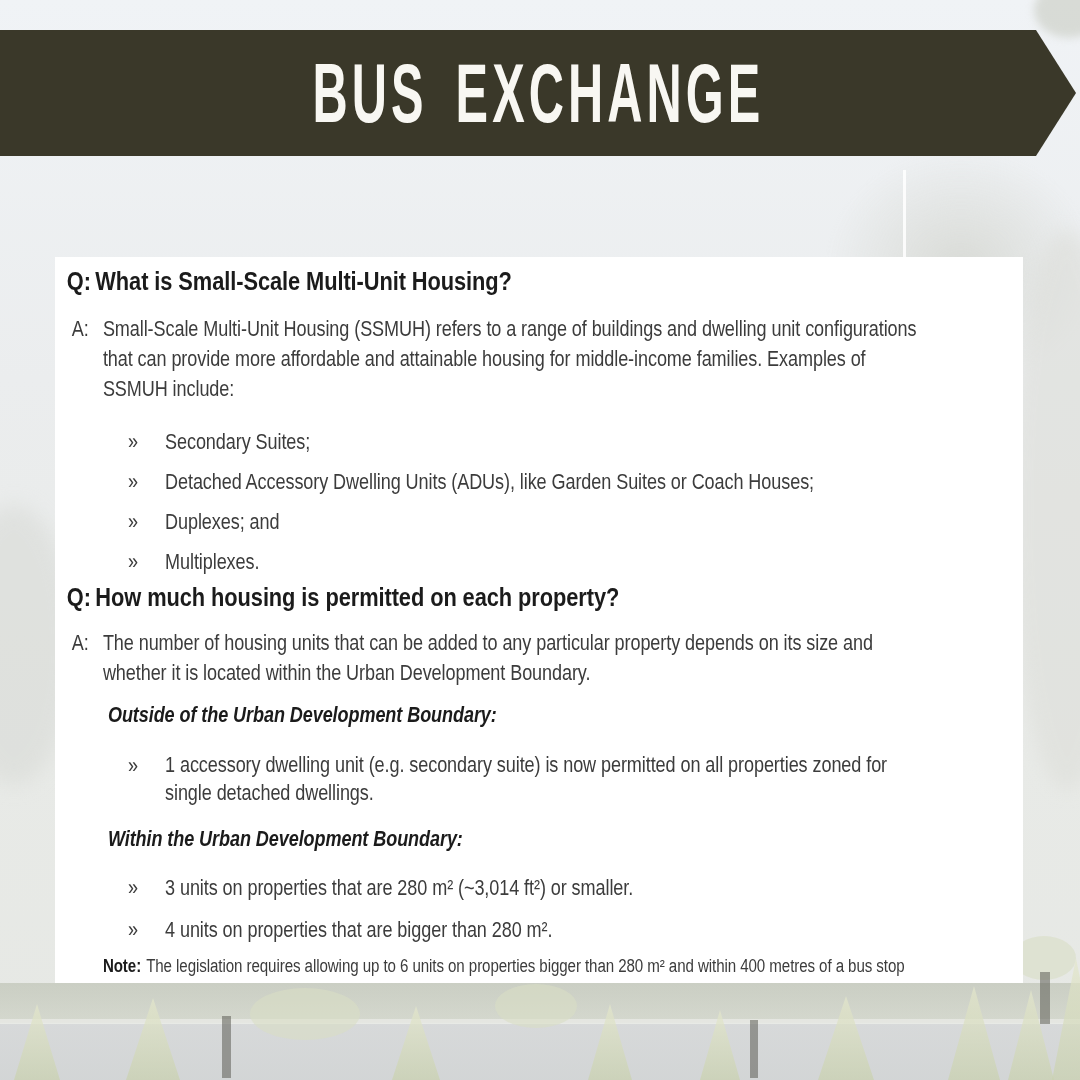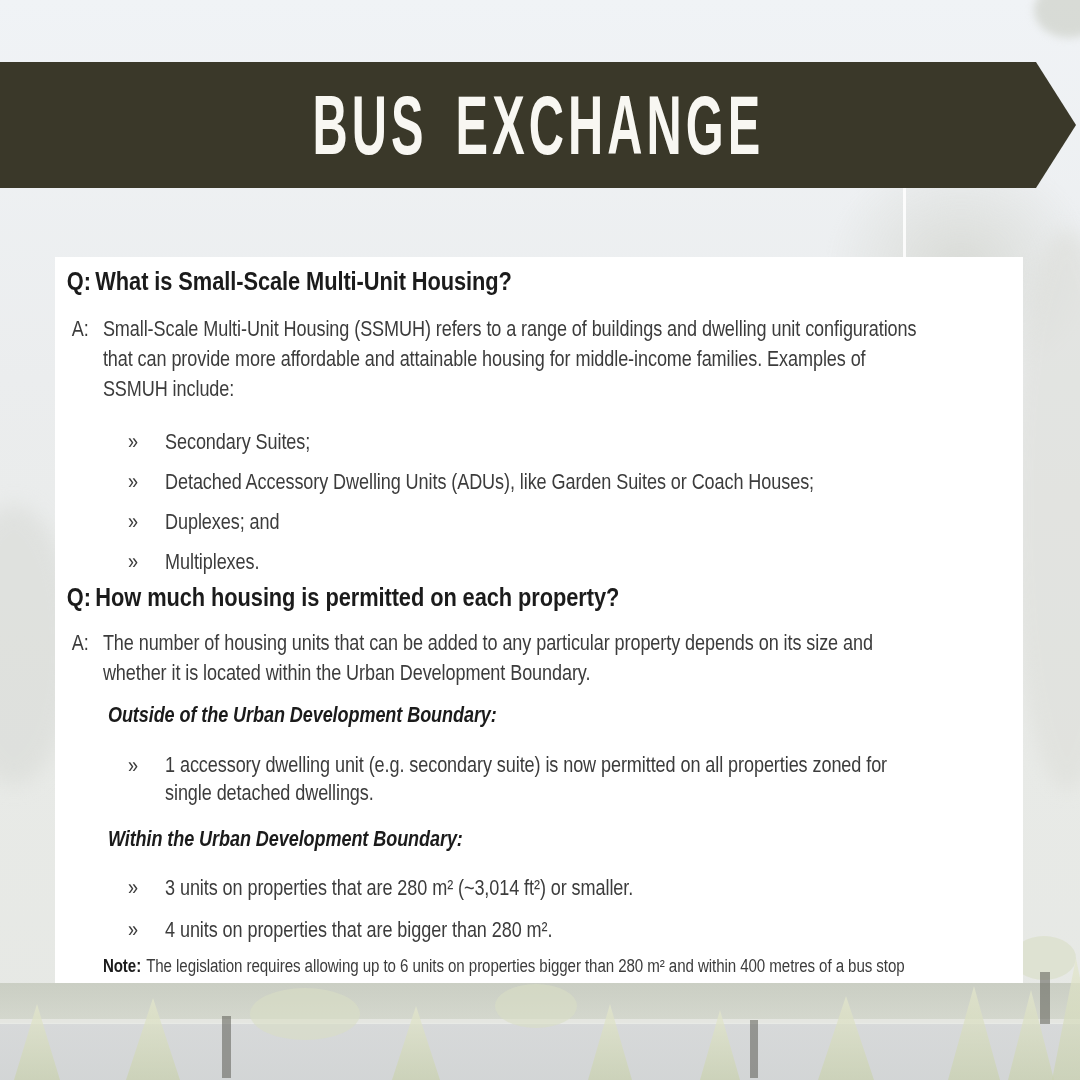--- a/index.html
+++ b/index.html
@@ -20,21 +20,21 @@
   .curb{position:absolute;left:0;top:1019px;width:1080px;height:7px;background:#e9eae6;opacity:.8;}
   .road{position:absolute;left:0;top:1024px;width:1080px;height:56px;background:linear-gradient(180deg,#d2d4d6,#cccfd1);opacity:.75;}
   .bush{position:absolute;border-radius:50%;background:#d9dec4;opacity:.6;}
   .cone{position:absolute;background:linear-gradient(180deg,#e4e7cc,#c9d1ae);clip-path:polygon(50% 0,100% 100%,0 100%);opacity:.7;}
   .bollard{position:absolute;background:#5c5c55;opacity:.55;}
   
   .banner{
     position:absolute;left:0;top:30px;width:1076px;height:126px;z-index:3;
     background:#3a3829;
     clip-path:polygon(0 0,1036px 0,1076px 63px,1036px 126px,0 126px);
-    display:flex;align-items:center;justify-content:center;margin-top:32px;
+    display:flex;align-items:center;justify-content:center;
   }
   .banner-title{
     font-size:84px;font-weight:700;color:#f8f7f2;
     letter-spacing:7px;word-spacing:18px;white-space:nowrap;
     transform:scale(0.58,1.0);transform-origin:center center;
   }
   
   .card{position:absolute;left:55px;top:257px;width:968px;height:726px;background:#ffffff;z-index:2;}
   .content{position:absolute;left:0;top:0;width:1152px;height:726px;transform:scaleX(0.84);transform-origin:left top;color:#3c3c3c;}
   .row{position:absolute;white-space:nowrap;}

